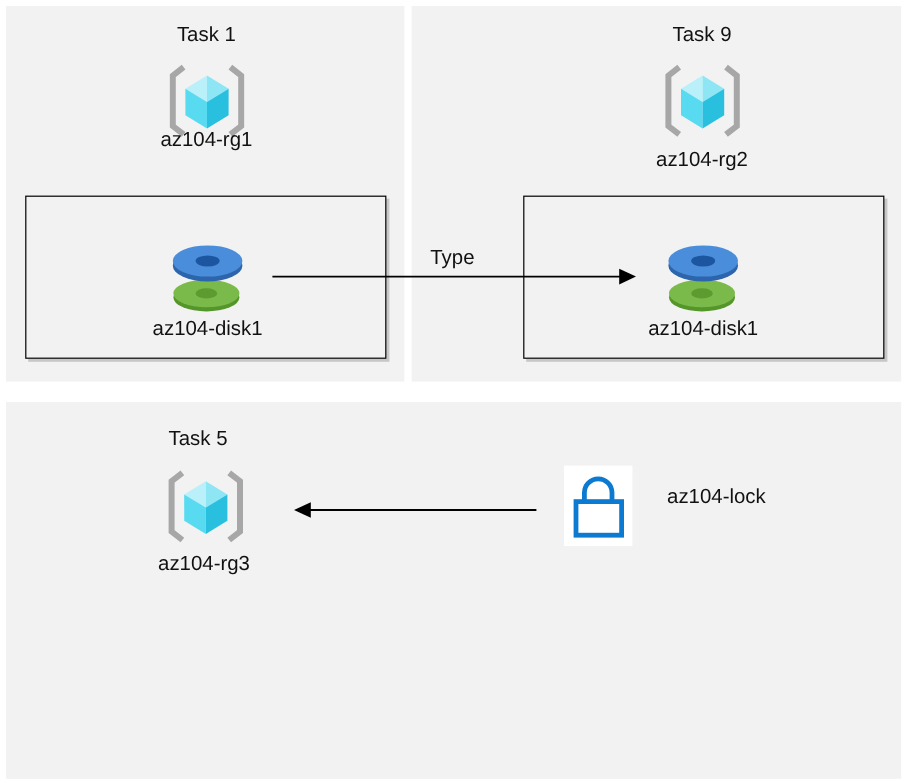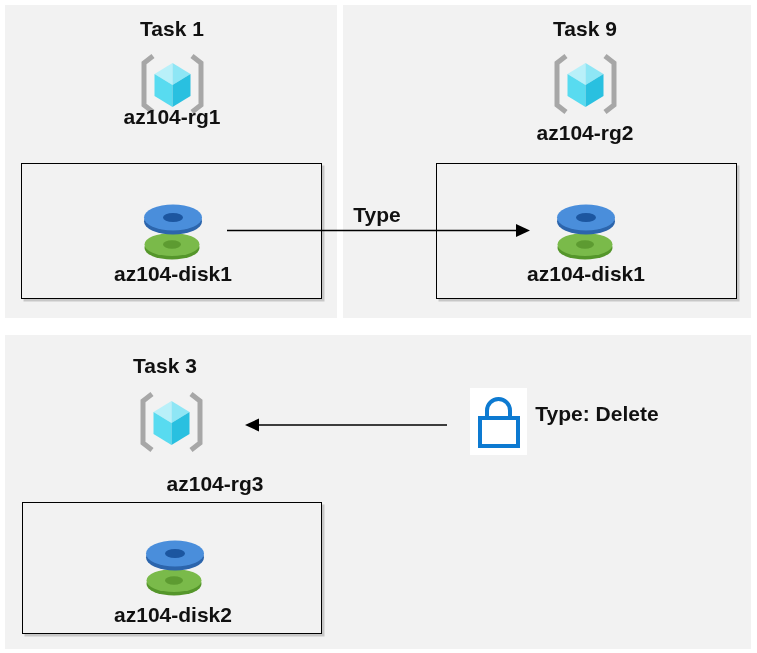--- a/index.html
+++ b/index.html
@@ -6,21 +6,21 @@
   body{
     width:757px;height:653px;position:relative;background:#ffffff;
     font-family:"Liberation Sans",sans-serif;color:#111;overflow:hidden;
   }
   .panel{position:absolute;background:#f2f2f2;}
   #panel-task1{left:5px;top:5px;width:332px;height:313px;}
   #panel-task2{left:343px;top:5px;width:408px;height:313px;}
   #panel-task3{left:5px;top:335px;width:746px;height:314px;}
 
   .label{
-    position:absolute;font-weight:bold;font-size:21px;line-height:20px;
+    position:absolute;font-weight:normal;font-size:17px;line-height:20px;
     transform:translateX(-50%);white-space:nowrap;color:#111;
   }
   .icon{position:absolute;line-height:0;}
   .disk-box{
     position:absolute;border:1.5px solid #000;background:transparent;
     box-shadow:2.5px 2.5px 0 #c7c7c7;
   }
   
   #panel-task1 .task-title{left:167px;top:14px;}
   #panel-task1 .rg-icon{left:136px;top:48px;}
@@ -31,21 +31,21 @@
   
   #panel-task2 .task-title{left:242px;top:14px;}
   #panel-task2 .rg-icon{left:211px;top:48px;}
   #panel-task2 .rg-name{left:242px;top:118px;}
   #panel-task2 .disk-box{left:93px;top:158px;width:299px;height:134px;}
   #panel-task2 .disk-icon{left:119px;top:38px;}
   #panel-task2 .disk-name{left:149px;top:100px;}
   
   #panel-task3 .task-title{left:160px;top:21px;}
   #panel-task3 .rg-icon{left:135px;top:56px;}
-  #panel-task3 .rg-name{left:165px;top:139px;margin-left:45px;}
+  #panel-task3 .rg-name{left:165px;top:125px;}
   #panel-task3 .disk-box{left:17px;top:167px;width:298px;height:130px;}
   #panel-task3 .disk-icon{left:122px;top:35px;}
   #panel-task3 .disk-name{left:150px;top:102px;}
   #panel-task3 .lock-icon{
     left:465px;top:53px;width:57px;height:67px;background:#ffffff;
     display:flex;align-items:center;justify-content:center;
   }
   #panel-task3 .lock-text{
     left:592px;top:66px;text-align:center;line-height:25px;
   }
@@ -106,53 +106,40 @@
         <ellipse cx="30" cy="19.5" rx="29" ry="13" fill="#2c65ac"></ellipse>
         <ellipse cx="30" cy="15.5" rx="29" ry="13" fill="#4a8edb"></ellipse>
         <ellipse cx="30" cy="15.5" rx="10" ry="4.6" fill="#1c56a0"></ellipse>
       </svg>
     </div>
     <div class="label disk-name">az104-disk1</div>
   </div>
 </div>
 
 <div class="panel" id="panel-task3">
-  <div class="label task-title">Task 3</div>
+  <div class="label task-title">Task 5</div>
   <div class="icon rg-icon">
     <svg width="63" height="62" viewBox="0 0 63 62">
       <path d="M12 3 L3 10 L3 52 L12 59" fill="none" stroke="#a7a7a7" stroke-width="5"></path>
       <path d="M51 3 L60 10 L60 52 L51 59" fill="none" stroke="#a7a7a7" stroke-width="5"></path>
       <polygon points="31.5,10 13.5,21 31.5,32" fill="#b9f0f9"></polygon>
       <polygon points="31.5,10 49.5,21 31.5,32" fill="#8ee6f5"></polygon>
       <polygon points="13.5,21 31.5,32 31.5,54 13.5,43" fill="#58dbf0"></polygon>
       <polygon points="31.5,32 49.5,21 49.5,43 31.5,54" fill="#29c0e0"></polygon>
     </svg>
   </div>
   <div class="label rg-name">az104-rg3</div>
-  <div class="disk-box">
-    <div class="icon disk-icon">
-      <svg width="60" height="58" viewBox="0 0 60 58">
-        <ellipse cx="29" cy="46" rx="27.5" ry="11.5" fill="#55962b"></ellipse>
-        <ellipse cx="29" cy="42.5" rx="27.5" ry="11.5" fill="#7aba4a"></ellipse>
-        <ellipse cx="29" cy="42.5" rx="9" ry="4.2" fill="#5d9b31"></ellipse>
-        <ellipse cx="30" cy="19.5" rx="29" ry="13" fill="#2c65ac"></ellipse>
-        <ellipse cx="30" cy="15.5" rx="29" ry="13" fill="#4a8edb"></ellipse>
-        <ellipse cx="30" cy="15.5" rx="10" ry="4.6" fill="#1c56a0"></ellipse>
-      </svg>
-    </div>
-    <div class="label disk-name">az104-disk2</div>
-  </div>
   <div class="icon lock-icon">
     <svg width="57" height="67" viewBox="0 0 57 67">
       <path d="M17 31 V22.5 A11.5 11.5 0 0 1 40 22.5 V31" fill="none" stroke="#0d7ad1" stroke-width="4"></path>
       <rect x="10" y="30" width="38" height="28" fill="#ffffff" stroke="#0d7ad1" stroke-width="4"></rect>
     </svg>
   </div>
   <div class="label lock-text">
-    <div>Type: Delete</div>
+    <div>az104-lock</div>
   </div>
 </div>
 
 <svg id="arrow-layer">
   <g>
     <line x1="227" y1="230.5" x2="517" y2="230.5" stroke="#000" stroke-width="1.6"></line>
     <polygon points="530,230.5 516,224 516,237" fill="#000"></polygon>
   </g>
   <g>
     <line x1="447" y1="425" x2="258" y2="425" stroke="#000" stroke-width="1.6"></line>

